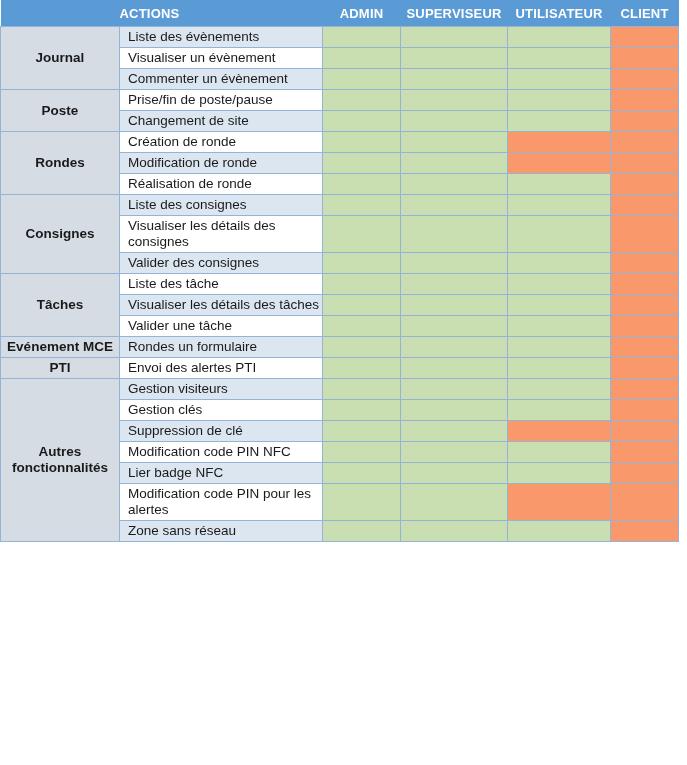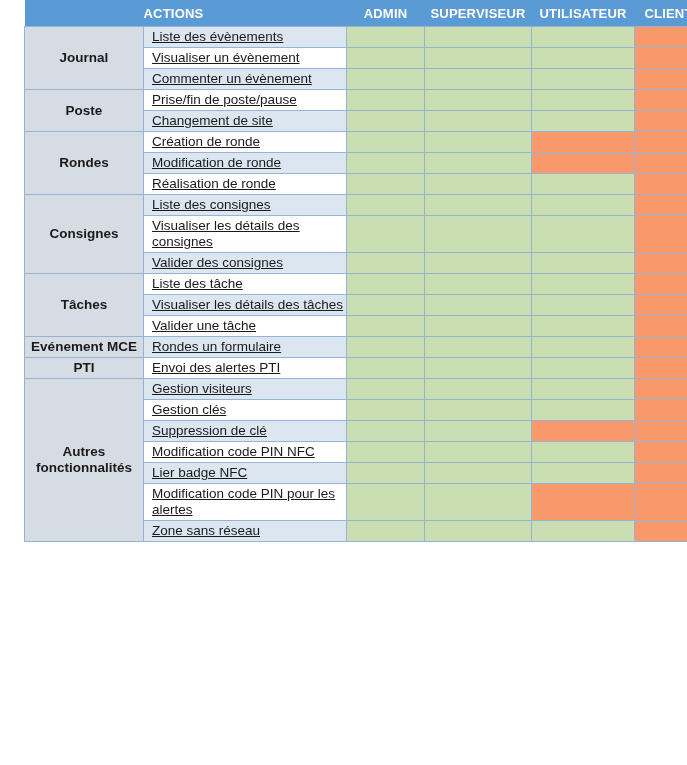--- a/index.html
+++ b/index.html
@@ -11,21 +11,20 @@
     width: 687px;
     height: 765px;
     font-family: "Liberation Sans", sans-serif;
     overflow: hidden;
   }
   #matrix-wrap {
     width: 579px;
     height: 765px;
     position: relative;
     background: #ffffff;
-    padding-left: 24px;
   }
   table.perm-matrix {
     border-collapse: collapse;
     table-layout: fixed;
     width: 678px;
     margin: 0;
   }
   table.perm-matrix col.c-cat      { width: 119px; }
   table.perm-matrix col.c-act      { width: 203px; }
   table.perm-matrix col.c-admin    { width: 78px; }
@@ -65,21 +64,20 @@
     font-size: 13.5px;
     line-height: 16px;
     padding: 0 4px;
     border-left: 1px solid #95b3d7;
     border-right: 1px solid #95b3d7;
     margin-left: 20px;
   }
   td.act-cell {
     padding: 2px 0 2px 8px;
     line-height: 16px;
-    text-decoration: underline;
   }
   td.act-cell.alt  { background: #dce6f1; }
   td.act-cell.plain{ background: #ffffff; margin-top: 40px; }
 
   td.role-cell { padding: 0; }
   td.role-cell.allow { background: #c9dfb1; }
   td.role-cell.deny  { background: #f9996b; }
 
   .cat-label, .act-label { display: block; }
 </style>

